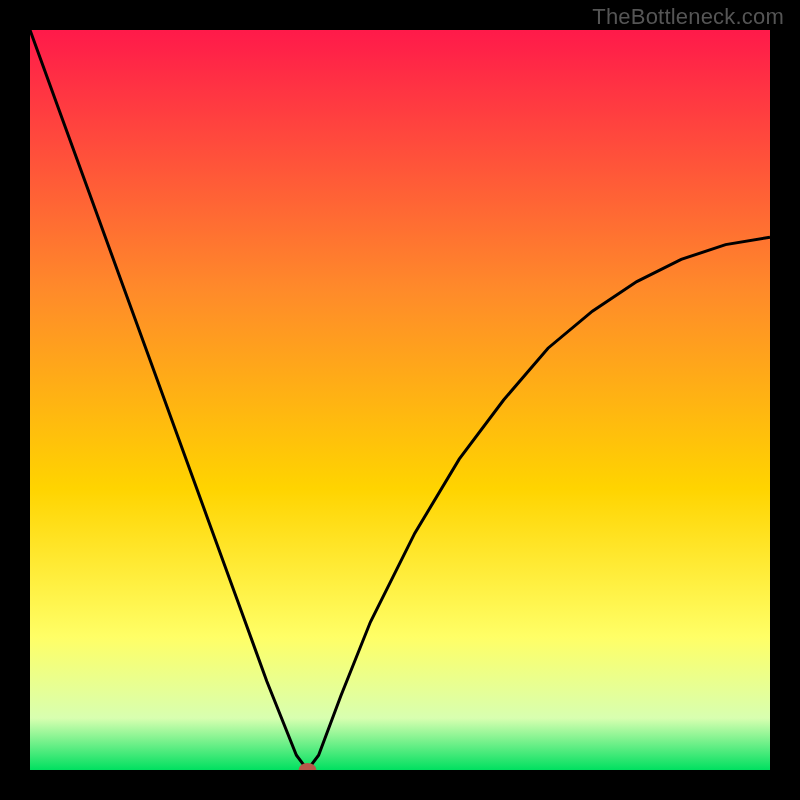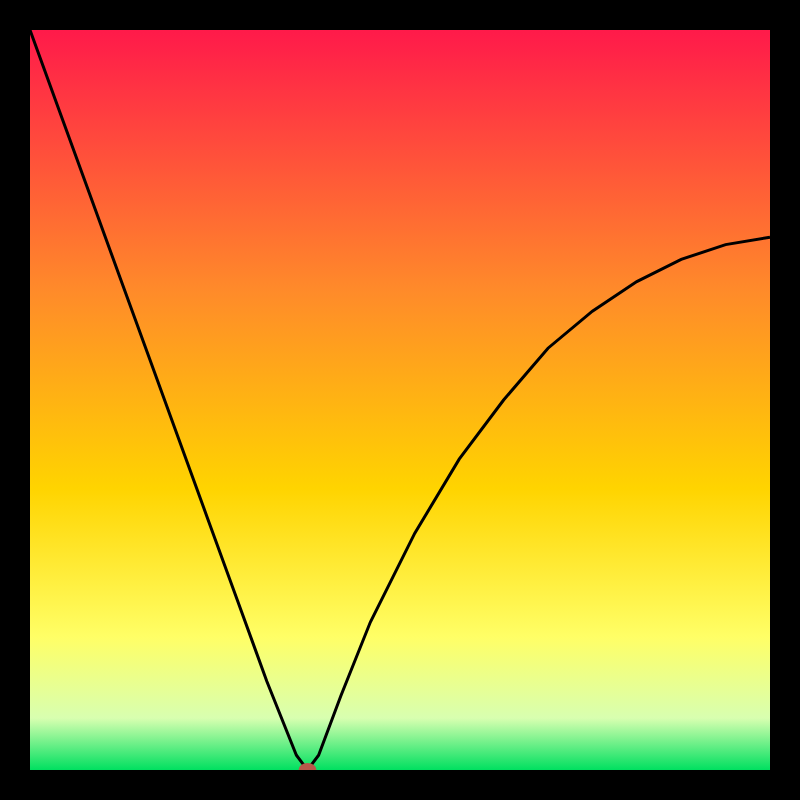--- a/index.html
+++ b/index.html
@@ -29,20 +29,21 @@
   svg {
     position: absolute;
     top: 0;
     left: 0;
   }
 </style>
 </head>
 <body>
 
 <div class="wrap">
+  <div class="watermark">TheBottleneck.com</div>
 
   <svg id="chart-svg" width="800" height="800" viewBox="0 0 800 800">
     <defs>
       <linearGradient id="bg-grad" x1="0" y1="0" x2="0" y2="1">
         <stop id="g0" offset="0%" stop-color="#ff1a4a"></stop>
         <stop id="g1" offset="35%" stop-color="#ff8a2a"></stop>
         <stop id="g2" offset="62%" stop-color="#ffd400"></stop>
         <stop id="g3" offset="82%" stop-color="#ffff66"></stop>
         <stop id="g4" offset="93%" stop-color="#d8ffb0"></stop>
         <stop id="g5" offset="100%" stop-color="#00e060"></stop>

